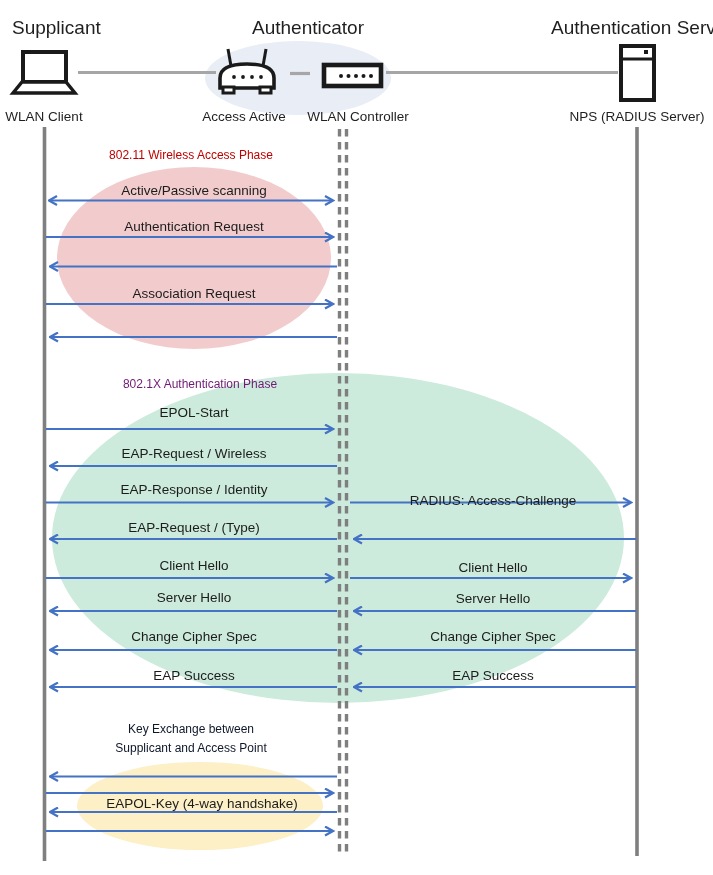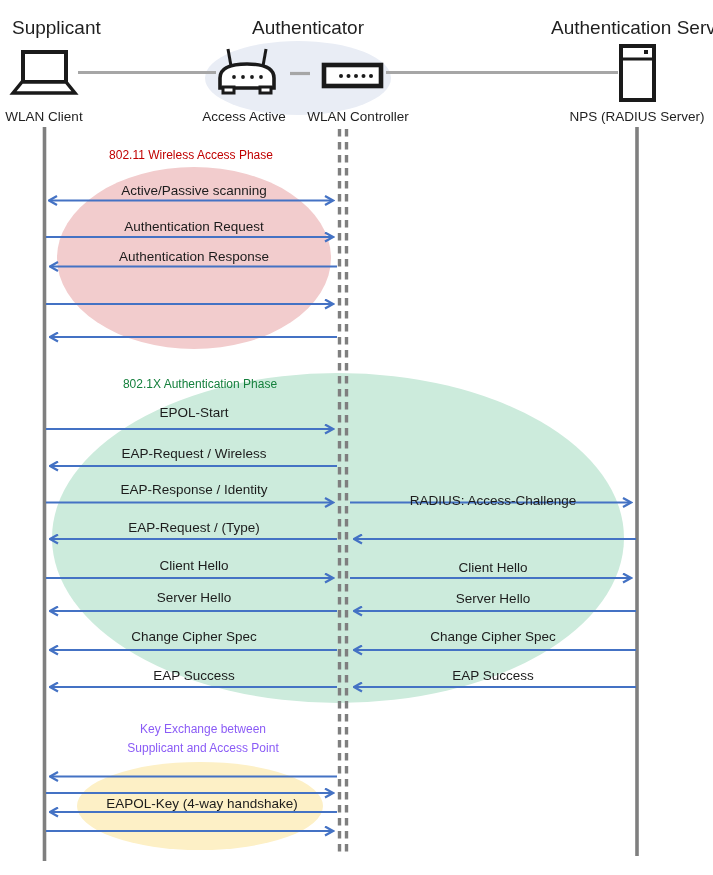--- a/index.html
+++ b/index.html
@@ -5,22 +5,22 @@
   html,body{margin:0;padding:0;background:#ffffff;}
   #stage{position:relative;width:713px;height:875px;background:#fff;overflow:hidden;
          font-family:"Liberation Sans",sans-serif;color:#1f1f1f;}
   #gfx{position:absolute;left:0;top:0;z-index:1;}
   .lbl{position:absolute;z-index:2;font-size:13.5px;line-height:18px;white-space:nowrap;}
   .ctr{text-align:center;}
   .role{font-size:19px;}
   .msg{color:#1c1c1c;}
   .ph-title{font-size:12px;}
   .t-red{color:#C00000;}
-  .t-green{color:#15803d;}
-  .t-orange{color:#8b5cf6;margin-left:12px;}
+  .t-green{color:#701a75;}
+  .t-orange{color:#0f172a;}
   .two-line{white-space:normal;line-height:19px;}
 </style>
 </head>
 <body>
 
 <div id="stage">
 
   <svg id="gfx" width="713" height="875" viewBox="0 0 713 875">
     <defs>
       <marker id="ah" markerUnits="userSpaceOnUse" markerWidth="11" markerHeight="11" viewBox="0 0 11 11" refX="8.5" refY="5.5" orient="auto-start-reverse">
@@ -123,21 +123,21 @@
   <div class="lbl role ctr" style="left:551px;top:19px;width:172px;">Authentication Server</div>
 
   <div class="lbl ctr" style="left:-6px;top:108px;width:100px;">WLAN Client</div>
   <div class="lbl ctr" style="left:184px;top:108px;width:120px;">Access Active</div>
   <div class="lbl ctr" style="left:295px;top:108px;width:126px;">WLAN Controller</div>
   <div class="lbl ctr" style="left:555px;top:108px;width:164px;">NPS (RADIUS Server)</div>
 
   <div class="lbl ph-title t-red ctr" style="left:46px;top:146px;width:290px;">802.11 Wireless Access Phase</div>
   <div class="lbl msg ctr" style="left:46px;top:182px;width:296px;">Active/Passive scanning</div>
   <div class="lbl msg ctr" style="left:46px;top:218px;width:296px;">Authentication Request</div>
-  <div class="lbl msg ctr" style="left:46px;top:248px;width:296px;">Authentication Response</div>
+  <div class="lbl msg ctr" style="left:46px;top:285px;width:296px;">Association Request</div>
 
   <div class="lbl ph-title t-green ctr" style="left:53px;top:375px;width:294px;">802.1X Authentication Phase</div>
   <div class="lbl msg ctr" style="left:46px;top:404px;width:296px;">EPOL-Start</div>
   <div class="lbl msg ctr" style="left:46px;top:445px;width:296px;">EAP-Request / Wireless</div>
   <div class="lbl msg ctr" style="left:46px;top:519px;width:296px;">EAP-Request / (Type)</div>
   <div class="lbl msg ctr" style="left:46px;top:481px;width:296px;">EAP-Response / Identity</div>
   <div class="lbl msg ctr" style="left:46px;top:557px;width:296px;">Client Hello</div>
   <div class="lbl msg ctr" style="left:46px;top:589px;width:296px;">Server Hello</div>
   <div class="lbl msg ctr" style="left:46px;top:628px;width:296px;">Change Cipher Spec</div>
   <div class="lbl msg ctr" style="left:46px;top:667px;width:296px;">EAP Success</div>

